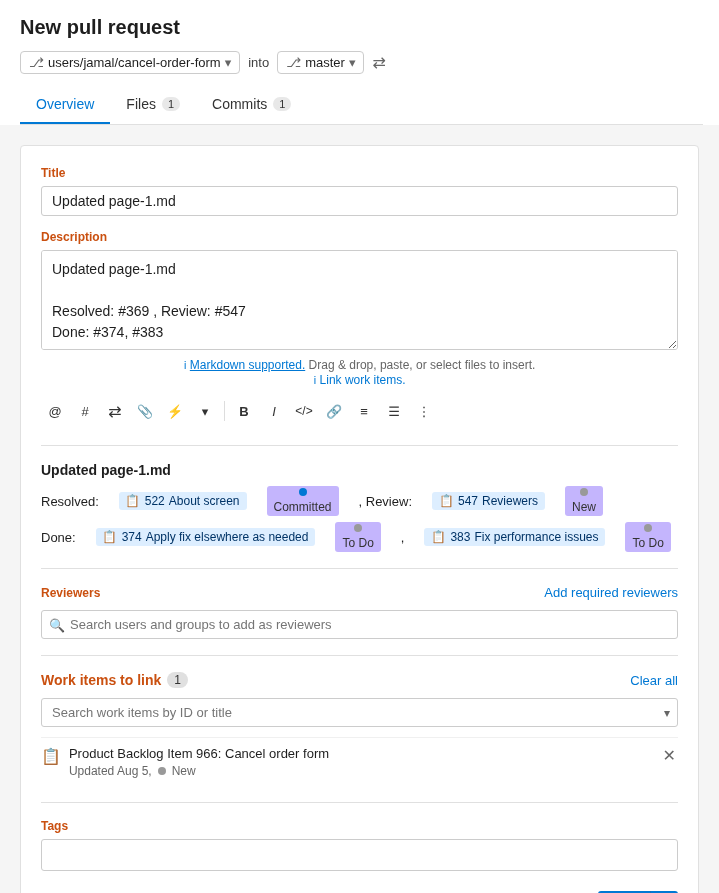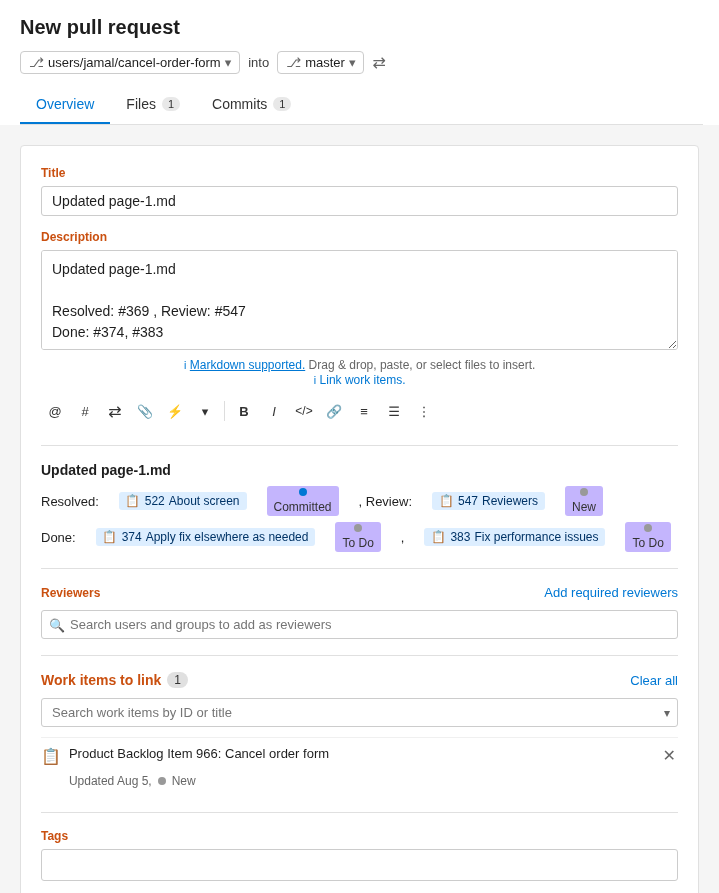--- a/index.html
+++ b/index.html
@@ -350,21 +350,21 @@
     }
 
     .work-item-icon-box {
       margin-top: 1px;
       font-size: 16px;
     }
 
     .work-item-details {
       display: flex;
       flex-direction: column;
-      gap: 13px;
+      gap: 3px;
     }
 
     .work-item-title {
       font-size: 13px;
       color: #1e1e1e;
       font-weight: 500;
     }
 
     .work-item-meta {
       font-size: 12px;

